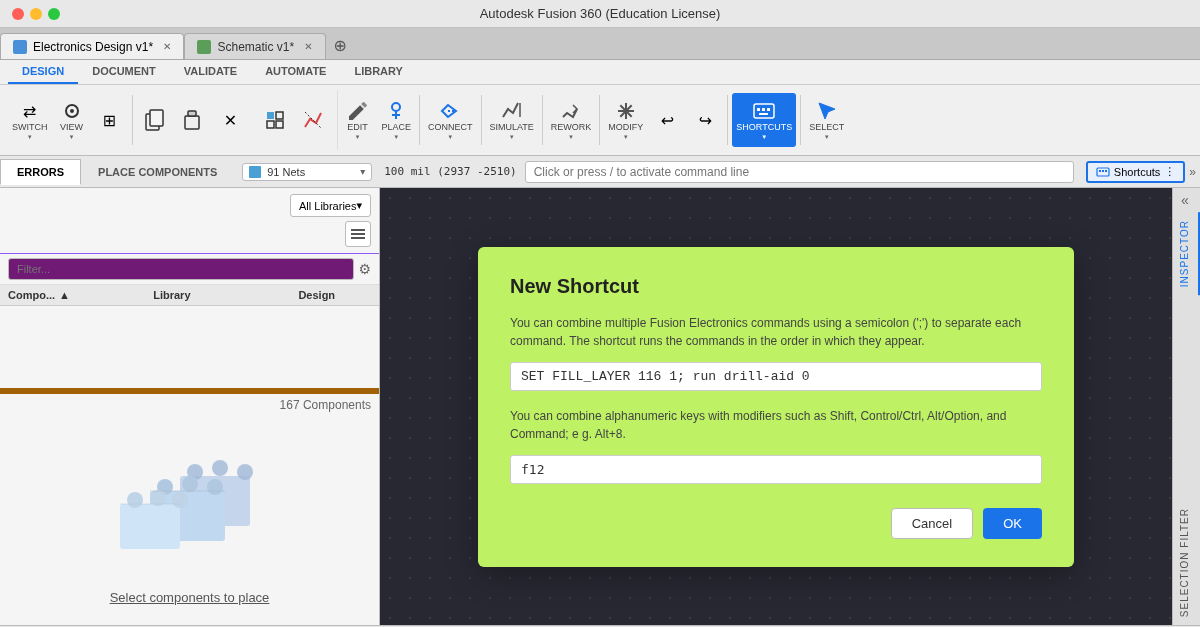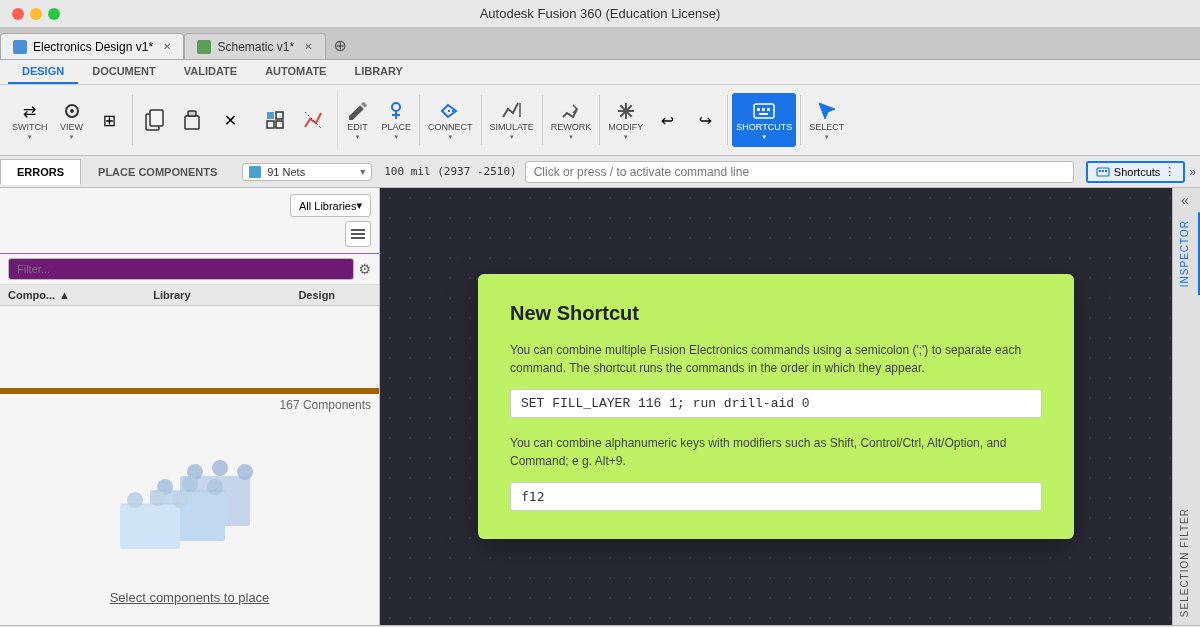--- a/index.html
+++ b/index.html
@@ -402,22 +402,26 @@
   </div>
 
   <div id="canvas-area" style="position:relative;">
     <div class="canvas-bg"></div>
 
     <div id="modal-overlay">
       <div id="modal">
         <h2>New Shortcut</h2>
         <div class="modal-desc">You can combine multiple Fusion Electronics commands using a semicolon (';') to separate each command. The shortcut runs the commands in the order in which they appear.</div>
         <input class="modal-input" type="text" value="SET FILL_LAYER 116 1; run drill-aid 0" style="">
-        <div class="modal-desc2">You can combine alphanumeric keys with modifiers such as Shift, Control/Ctrl, Alt/Option, and Command; e g. Alt+9.</div>
+        <div class="modal-desc2">You can combine alphanumeric keys with modifiers such as Shift, Control/Ctrl, Alt/Option, and Command; e g. Alt+8.</div>
         <input class="modal-input2" type="text" value="f12" style="">
+        <div class="modal-footer">
+          <button class="btn-cancel">Cancel</button>
+          <button class="btn-ok">OK</button>
+        </div>
       </div>
     </div>
   </div>
 
   <div id="right-panels">
     <div class="collapse-btn">«</div>
     <div class="side-label active">INSPECTOR</div>
     <div style="flex:1;"></div>
     <div class="side-label">SELECTION FILTER</div>
   </div>

